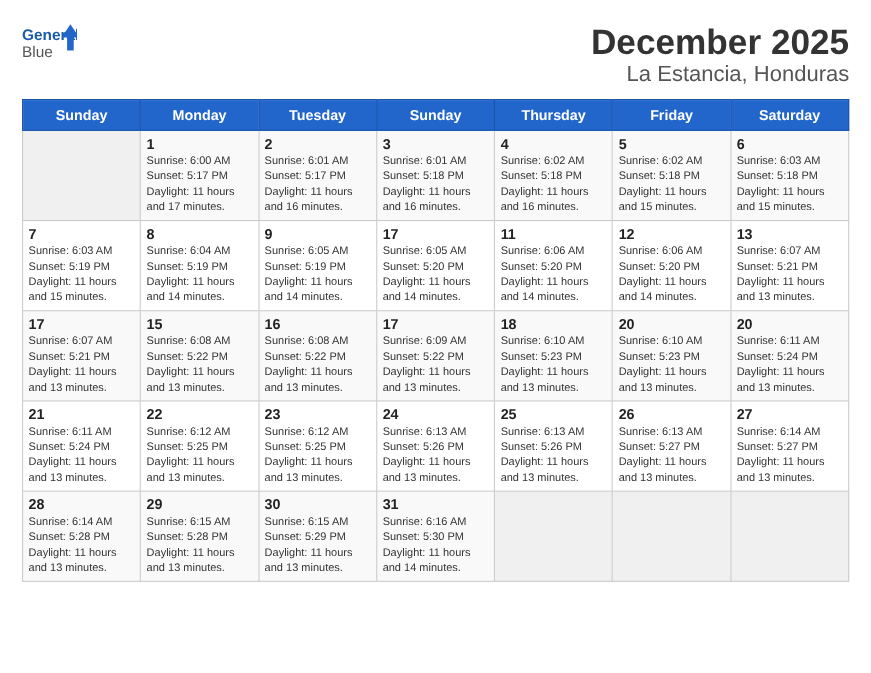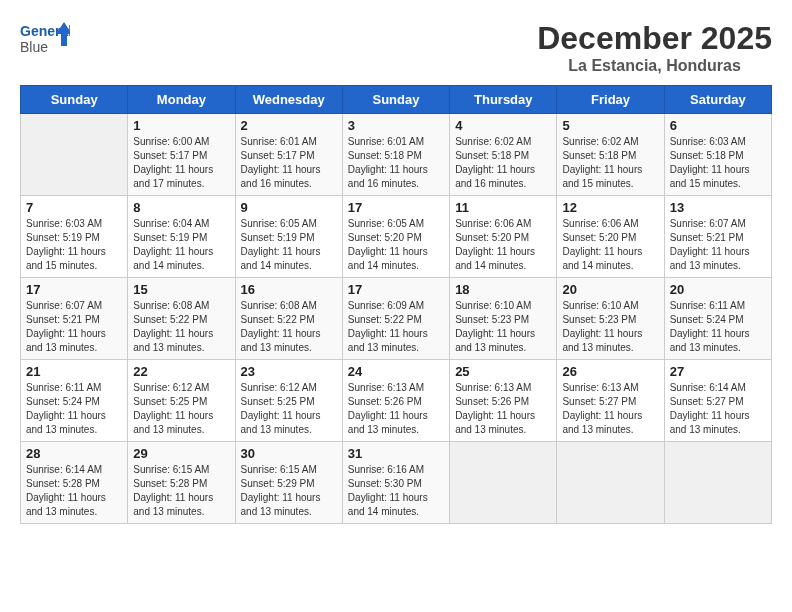--- a/index.html
+++ b/index.html
@@ -15,31 +15,30 @@
       justify-content: space-between;
       align-items: flex-start;
       margin-bottom: 10px;
     }
     .logo {
       display: flex;
       align-items: center;
       gap: 6px;
     }
     .title-area {
-      text-align: center;
+      text-align: right;
     }
     .month-title {
       font-size: 32px;
       font-weight: bold;
       color: #333;
     }
     .location {
-      font-size: 16px;
+      font-size: 20px;
       color: #555;
-      font-weight: bold;
     }
     table {
       width: 100%;
       border-collapse: collapse;
     }
     thead tr th {
       background-color: #2266cc;
       color: #fff;
       padding: 6px 4px;
       font-size: 13px;
@@ -91,21 +90,21 @@
     <div class="month-title">December 2025</div>
     <div class="location">La Estancia, Honduras</div>
   </div>
 </div>
 
 <table>
   <thead>
     <tr>
     <th>Sunday</th>
         <th>Monday</th>
-        <th>Wednesday</th>
+        <th>Tuesday</th>
         <th>Sunday</th>
         <th>Thursday</th>
         <th>Friday</th>
         <th>Saturday</th>
       </tr>
   </thead>
   <tbody id="calendar-body">
   <tr>
         <td class="empty-cell"></td>
         <td>

